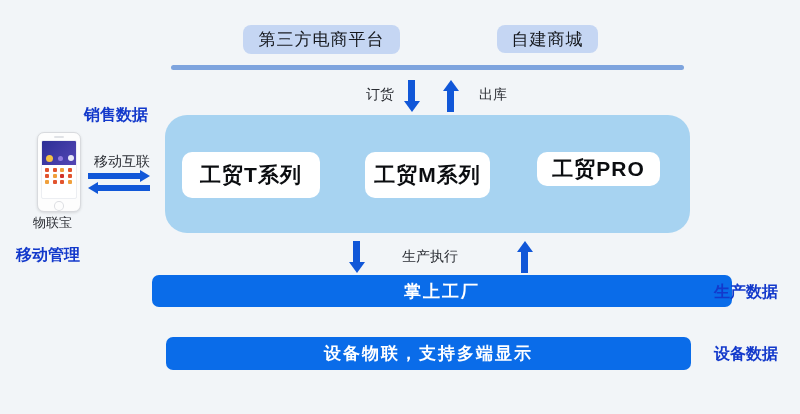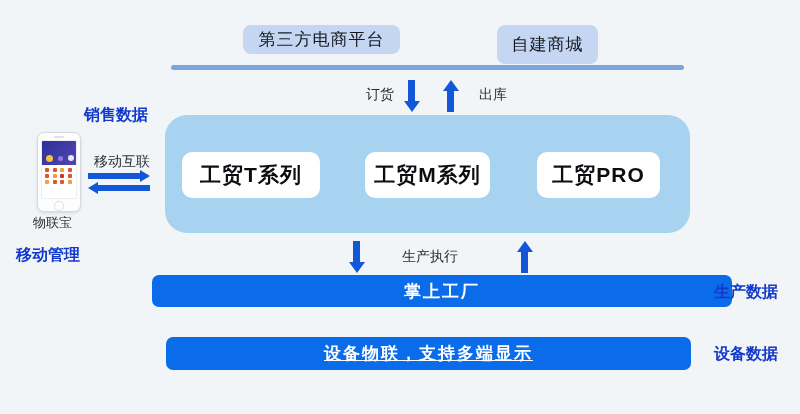--- a/index.html
+++ b/index.html
@@ -91,40 +91,40 @@
   .phone .apps span:nth-child(3n){background:#f0a03c;}
   .phone .apps span:nth-child(7){background:#d0332c;}
   .phone .home{width:8px;height:8px;border:1px solid #dcdee2;border-radius:50%;margin-top:2px;}
 </style>
 </head>
 <body>
 
 <div class="stage">
 
   <div class="abs top-box" style="left:243px;top:25px;width:157px;height:29px;">第三方电商平台</div>
-  <div class="abs top-box" style="left:497px;top:25px;width:101px;height:39px;">自建商城</div>
+  <div class="abs top-box" style="left:497px;top:25px;width:101px;height:28px;">自建商城</div>
 
   <div class="abs blue-label" style="left:84px;top:58px;margin-top:47px;">销售数据</div>
   <div class="abs h-line" style="left:171px;top:65px;width:513px;"></div>
 
   <div class="abs small-label" style="left:366px;top:86px;">订货</div>
   <div class="abs v-arrow" style="left:403px;top:80px;">
     <div class="shaft"></div>
       <div class="head-down"></div>
   </div>
   <div class="abs v-arrow" style="left:442px;top:80px;">
     <div class="head-up"></div>
       <div class="shaft"></div>
   </div>
   <div class="abs small-label" style="left:471px;top:86px;margin-left:8px;">出库</div>
 
   <div class="abs core" style="left:165px;top:115px;width:525px;height:118px;"></div>
   <div class="abs product-box" style="left:182px;top:152px;width:138px;height:46px;">工贸T系列</div>
   <div class="abs product-box" style="left:365px;top:152px;width:125px;height:46px;">工贸M系列</div>
-  <div class="abs product-box" style="left:537px;top:152px;width:123px;height:46px;">工贸PRO</div>
+  <div class="abs product-box" style="left:537px;top:152px;width:123px;height:34px;">工贸PRO</div>
 
   <div class="abs phone" style="left:37px;top:132px;">
     <div class="speaker"></div>
     <div class="screen">
       <div class="banner">
         <span class="dot" style="left:4px;top:14px;width:7px;height:7px;background:#f5c242;"></span>
         <span class="dot" style="left:16px;top:15px;width:5px;height:5px;background:#8f7ae0;"></span>
         <span class="dot" style="left:26px;top:14px;width:6px;height:6px;background:#e8e8f8;"></span>
       </div>
       <div class="apps">
@@ -163,16 +163,16 @@
   </div>
   <div class="abs small-label" style="left:402px;top:248px;">生产执行</div>
   <div class="abs v-arrow" style="left:516px;top:241px;">
     <div class="head-up"></div>
       <div class="shaft"></div>
   </div>
 
   <div class="abs bar" style="left:152px;top:275px;width:580px;height:32px;">掌上工厂</div>
   <div class="abs blue-label" style="left:714px;top:282px;">生产数据</div>
 
-  <div class="abs bar" style="left:166px;top:337px;width:525px;height:33px;text-decoration:underline;">设备物联，支持多端显示</div>
+  <div class="abs bar" style="left:166px;top:337px;width:525px;height:33px;">设备物联，支持多端显示</div>
   <div class="abs blue-label" style="left:714px;top:344px;">设备数据</div>
 
 </div>
 
 </body></html>

